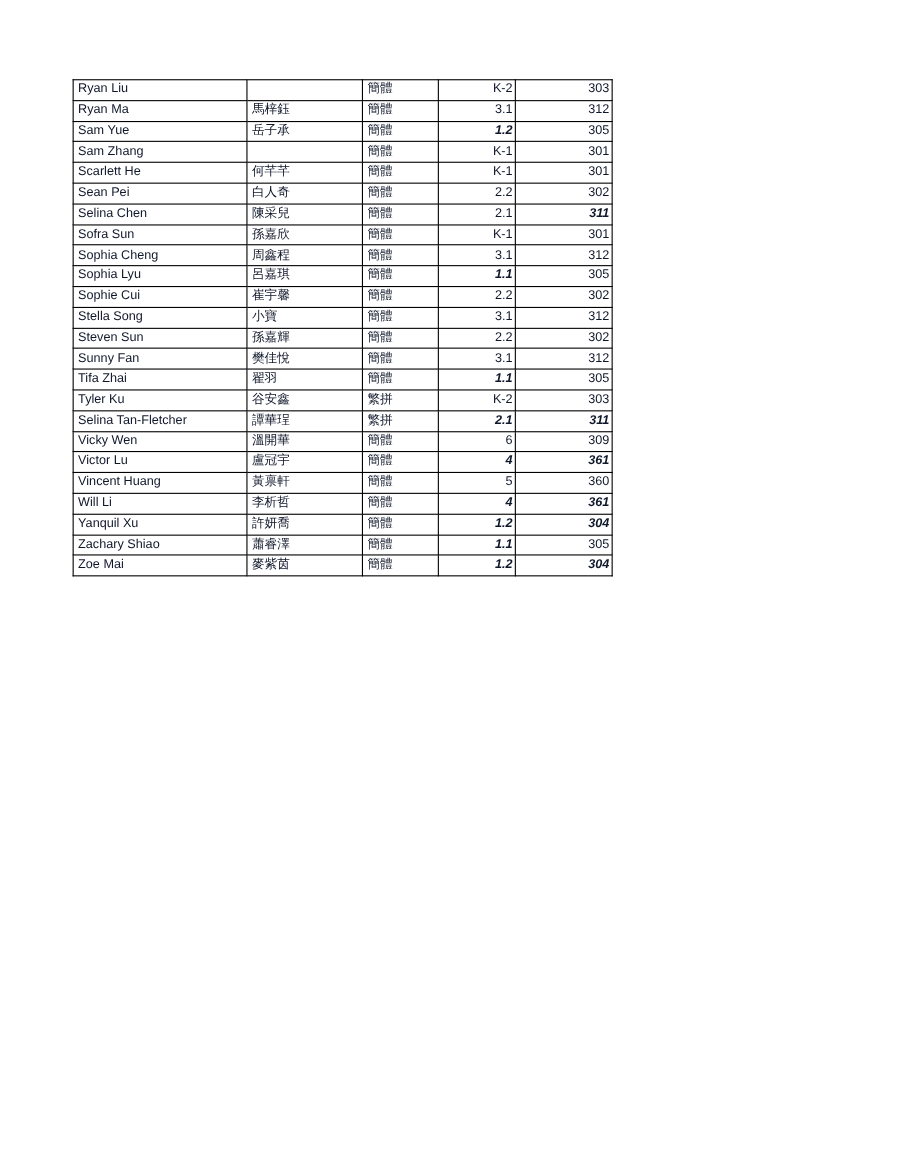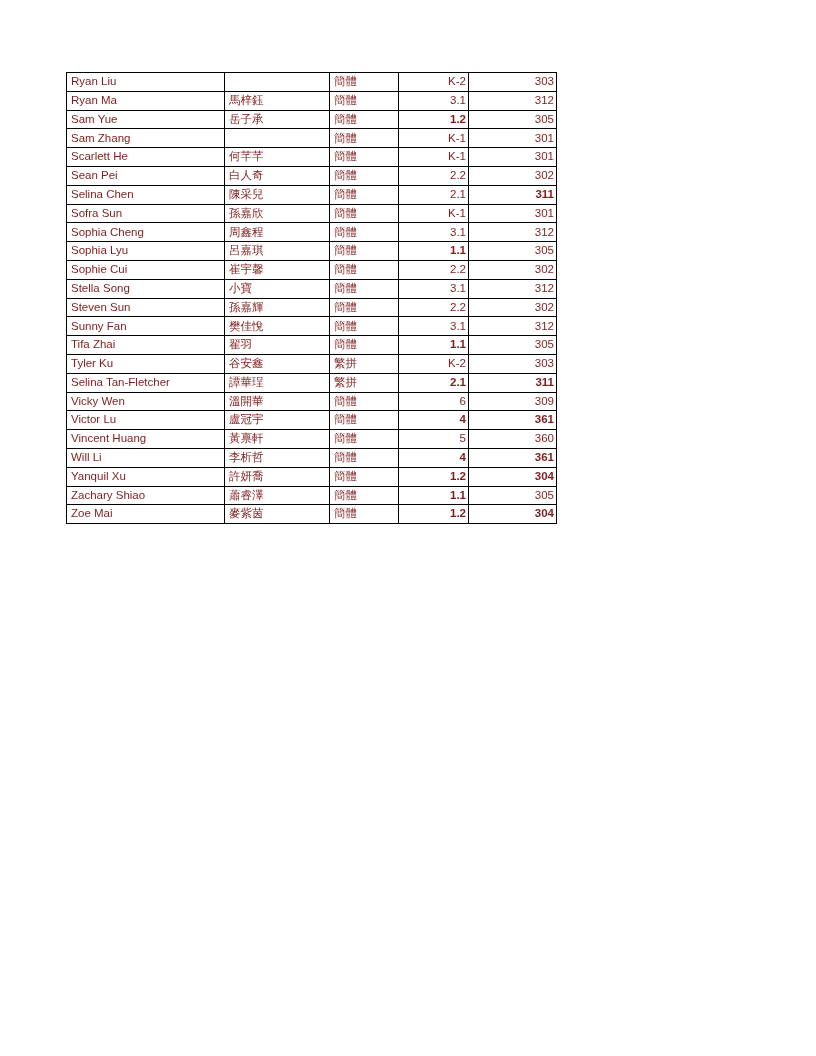--- a/index.html
+++ b/index.html
@@ -6,21 +6,21 @@
     margin: 0;
     padding: 0;
     background: #ffffff;
   }
   .page {
     position: relative;
     width: 733px;
     height: 1056px;
     background: #ffffff;
     font-family: "Liberation Sans", sans-serif;
-    color: #7f1d1d;
+    color: #0f172a;
     overflow: hidden;
     border-radius: 30px;
   }
   table.student-table {
     position: absolute;
     left: 66px;
     top: 72px;
     width: 490px;
     border-collapse: collapse;
     table-layout: fixed;
@@ -44,20 +44,21 @@
     font-size: 12.5px;
     margin-top: 28px;
   }
   td.cell-center {
     text-align: right;
     padding: 0;
     font-size: 11.5px;
   }
   td.cell-bold {
     font-weight: bold;
+    font-style: italic;
   }
 </style>
 </head>
 <body>
 
 <div class="page">
   <table class="student-table">
     <colgroup>
       <col style="width:158px">
       <col style="width:105px">

